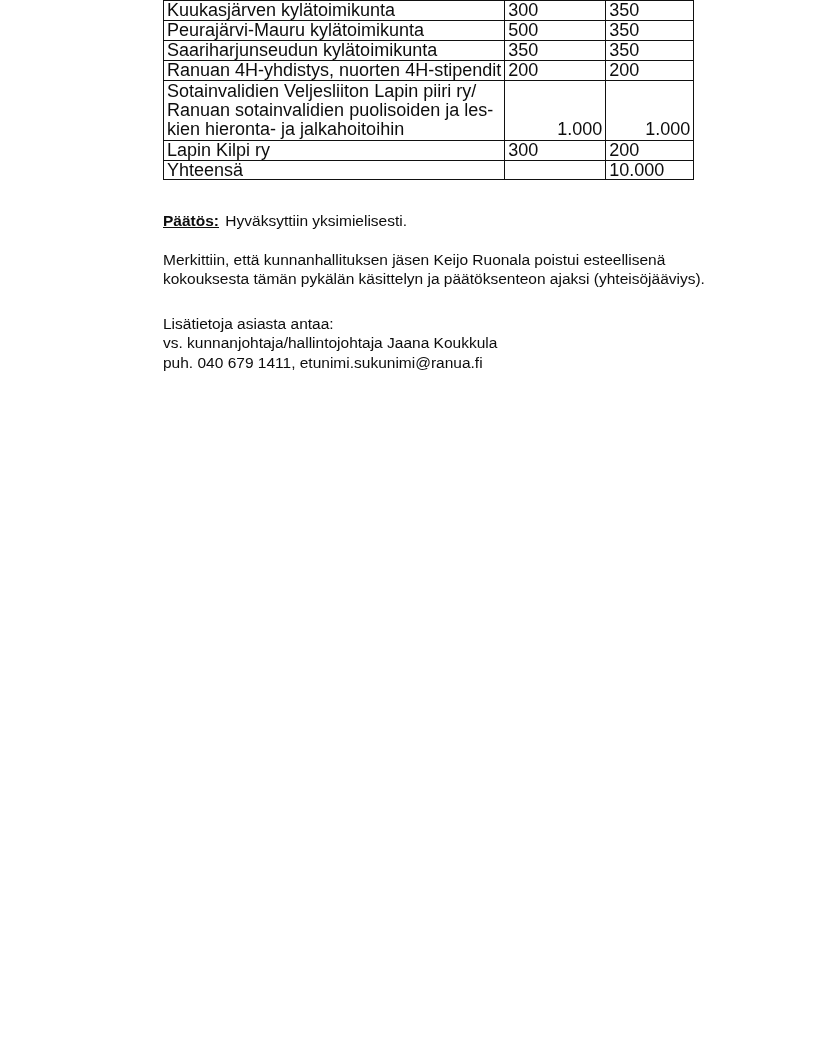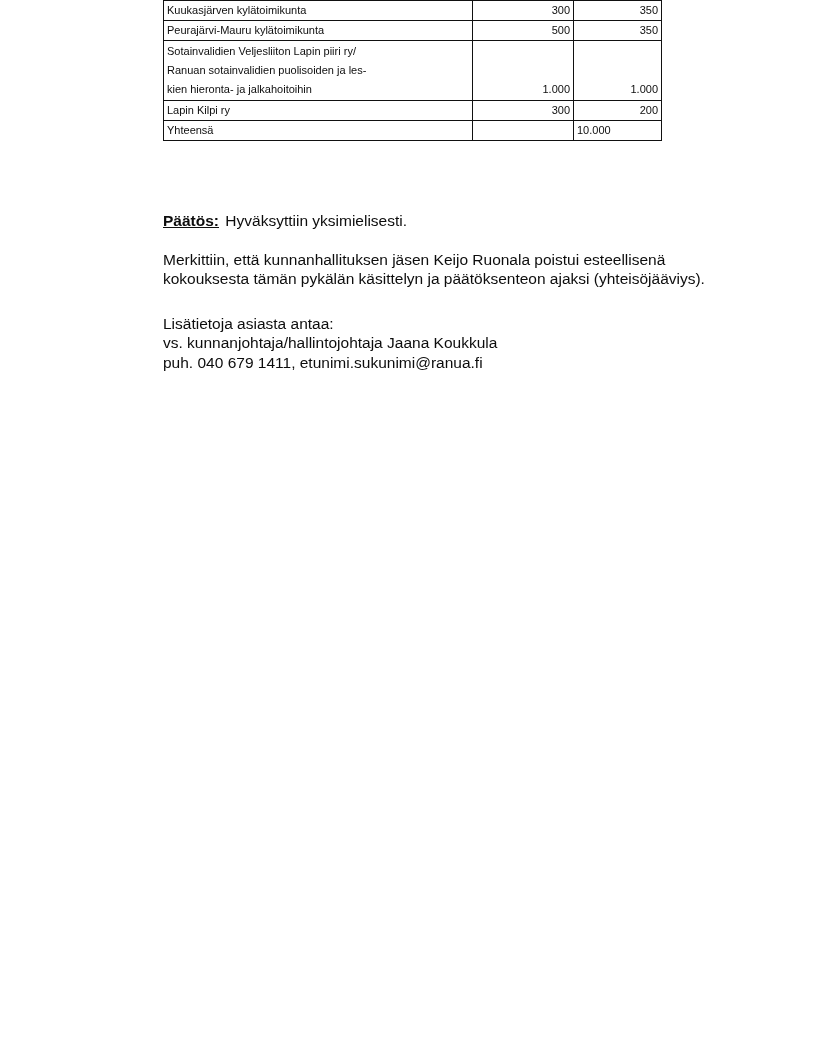--- a/index.html
+++ b/index.html
@@ -18,37 +18,37 @@
     overflow: hidden;
   }
 
   
   table.grants {
     position: absolute;
     left: 163px;
     top: 0px;
     border-collapse: collapse;
     table-layout: fixed;
-    font-size: 11px;
+    font-size: 18px;
   }
   table.grants col.c-org { width: 309px; }
   table.grants col.c-a1  { width: 101px; }
   table.grants col.c-a2  { width: 88px;  }
   table.grants td {
     border: 1.4px solid #111111;
     padding: 0 3px;
     line-height: 18.9px;
     vertical-align: middle;
     overflow: hidden;
   }
   table.grants tr.r-single td { height: 19px; }
   table.grants tr.r-multi  td { height: 60px; }
   td.org { text-align: left; white-space: nowrap; }
   td.org.wrap { white-space: pre-line; }
-  td.amount { text-align: right; }
+  td.amount { text-align: left; }
   td.amount.left { text-align: left; }
   td.amount.bottom { vertical-align: bottom; padding-bottom: 1px; text-align: right; }
   td.amount.padded { padding-left: 7px; }
 
   
   .para { position: absolute; left: 163px; white-space: pre-line; }
   .decision-para { top: 211px; white-space: normal; }
   .decision-label {
     font-weight: bold;
     text-decoration: underline;
@@ -72,20 +72,30 @@
       <tr class="r-single">
         <td class="org">Kuukasjärven kylätoimikunta</td>
         <td class="amount">300</td>
         <td class="amount">350</td>
       </tr>
       <tr class="r-single">
         <td class="org">Peurajärvi-Mauru kylätoimikunta</td>
         <td class="amount">500</td>
         <td class="amount">350</td>
       </tr>
+      <tr class="r-single">
+        <td class="org">Saariharjunseudun kylätoimikunta</td>
+        <td class="amount">350</td>
+        <td class="amount">350</td>
+      </tr>
+      <tr class="r-single">
+        <td class="org">Ranuan 4H-yhdistys, nuorten 4H-stipendit</td>
+        <td class="amount">200</td>
+        <td class="amount">200</td>
+      </tr>
       <tr class="r-multi">
         <td class="org wrap">Sotainvalidien Veljesliiton Lapin piiri ry/
 Ranuan sotainvalidien puolisoiden ja les-
 kien hieronta- ja jalkahoitoihin</td>
         <td class="amount left bottom">1.000</td>
         <td class="amount left bottom padded">1.000</td>
       </tr>
       <tr class="r-single">
         <td class="org">Lapin Kilpi ry</td>
         <td class="amount">300</td>

